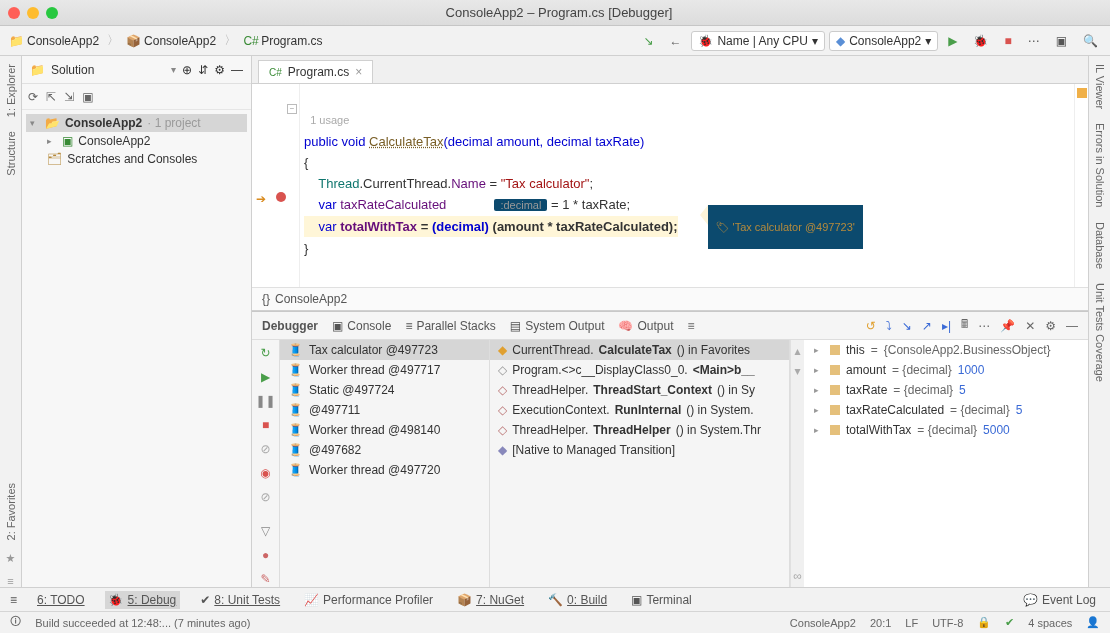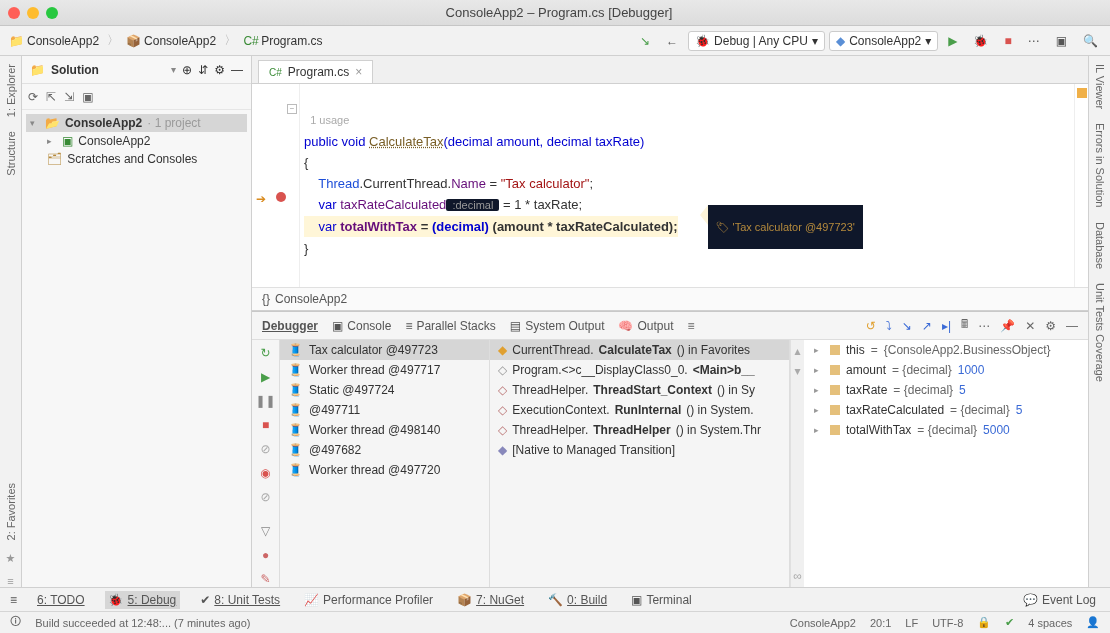--- a/index.html
+++ b/index.html
@@ -29,21 +29,21 @@
 
 
 .side-tabs-l, .side-tabs-r { width: 22px; background: #f2f2f2; border-right: 1px solid #d0d0d0; display: flex; flex-direction: column; align-items: center; padding-top: 6px; gap: 10px; font-size: 11px; color: #666; }
 .side-tabs-r { border-right: none; border-left: 1px solid #d0d0d0; }
 .rot { writing-mode: vertical-rl; transform: rotate(180deg); padding: 2px 0; cursor: pointer; }
 .rot-r { writing-mode: vertical-rl; padding: 2px 0; cursor: pointer; }
 
 
 .solution-panel { width: 230px; background: #f7f7f7; border-right: 1px solid #d0d0d0; display: flex; flex-direction: column; }
 .panel-header { height: 28px; display: flex; align-items: center; padding: 0 8px; gap: 6px; border-bottom: 1px solid #e0e0e0; }
-.panel-header .ph-title { flex: 1; font-weight: bold; }
+.panel-header .ph-title { flex: 1; }
 .ph-chev { color: #888; font-size: 10px; }
 .panel-toolbar { height: 26px; display: flex; align-items: center; padding: 0 6px; gap: 8px; border-bottom: 1px solid #e6e6e6; color: #666; }
 .tree { padding: 4px 4px; }
 .tree-item { display: flex; align-items: center; gap: 5px; padding: 2px 4px; white-space: nowrap; }
 .tree-item.sel { background: #d6d6d6; }
 .tree-ind { width: 12px; display: inline-block; }
 .tree-chev { color: #888; font-size: 9px; width: 10px; display: inline-block; }
 .muted { color: #9a9a9a; }
 
 
@@ -53,39 +53,39 @@
 .tab-close { color: #999; }
 
 .editor-body { flex: 1; display: flex; background: #fff; min-height: 0; position: relative; }
 .gutter { width: 48px; background: #fff; border-right: 1px solid #eee; position: relative; padding-top: 4px; }
 .gutter .arrow { position: absolute; left: 4px; top: 108px; color: #d98b1f; }
 .gutter .bp { position: absolute; left: 24px; top: 108px; width: 10px; height: 10px; background: #d9534f; border-radius: 50%; }
 .fold { position: absolute; top: 20px; right: 2px; width: 10px; height: 10px; border: 1px solid #bbb; font-size: 8px; line-height: 8px; text-align: center; color: #999; }
 .code { flex: 1; padding: 4px 12px 4px 4px; font-family: Menlo, Consolas, monospace; font-size: 13px; line-height: 21px; white-space: pre; overflow: hidden; position: relative; }
 .hint { color: #aaa; font-size: 11px; }
 .kw { color: #0000d0; }
-.type { color: #1d4ed8; }
+.type { color: #0f766e; }
 .str { color: #a31515; }
 .mtd { color: #795e26; }
 .var { color: #660e7a; }
-.type-hint { background: #0f172a; color: #999; padding: 0 3px; font-size: 11px; border-radius: 2px; }
+.type-hint { background: #0c4a6e; color: #999; padding: 0 3px; font-size: 11px; border-radius: 2px; margin-left: 48px; }
 .hl-line { background: #fff6d8; display: inline-block; }
-.inline-hint { background: #0f172a; color: #b58a3c; padding: 16px 8px; margin-left: 30px; font-size: 11px; position: relative; text-align: right; }
+.inline-hint { background: #0c4a6e; color: #b58a3c; padding: 16px 8px; margin-left: 30px; font-size: 11px; position: relative; text-align: right; }
 .inline-hint::before { content:""; position:absolute; left:-8px; top:0; width:0; height:0; border-top:10px solid transparent; border-bottom:10px solid transparent; border-right:8px solid #fdf4d9; }
 
 .err-stripe { width: 14px; background: #fff; border-left: 1px solid #eee; position: relative; }
 .err-stripe .g { position: absolute; top: 4px; left: 2px; width: 10px; height: 10px; background: #f0b048; }
 
 .breadcrumb-bar { height: 24px; border-top: 1px solid #e0e0e0; border-bottom: 1px solid #d0d0d0; display: flex; align-items: center; padding: 0 10px; gap: 5px; font-size: 12px; color: #555; background:#fafafa;}
 
 
 .debug-panel { height: 276px; display: flex; flex-direction: column; border-top: 1px solid #c8c8c8; background: #f5f5f5; }
 .debug-tabs { height: 28px; display: flex; align-items: center; gap: 14px; padding: 0 10px; border-bottom: 1px solid #ddd; }
 .dtab { display: flex; align-items: center; gap: 4px; color: #555; cursor: pointer; }
-.dtab.sel { font-weight: 600; text-decoration: underline; }
+.dtab.sel { font-weight: 600; }
 .dbg-spacer { flex: 1; }
 .dbg-actions { display: flex; align-items: center; gap: 10px; color: #666; }
 
 .debug-body { flex: 1; display: flex; min-height: 0; }
 .dbg-left-btns { width: 28px; display: flex; flex-direction: column; align-items: center; padding: 6px 0; gap: 10px; border-right: 1px solid #ddd; }
 .dbg-left-btns span { cursor: pointer; }
 
 .threads-col { width: 210px; border-right: 1px solid #ddd; overflow: auto; }
 .frames-col { width: 300px; border-right: 1px solid #ddd; overflow: hidden; display:flex; flex-direction:column;}
 .vars-col { flex: 1; overflow: auto; background:#fff; }
@@ -137,21 +137,21 @@
   <span class="bc-sep">〉</span>
   <div class="bc-item">
     <span class="ico-sm" style="color:#388a34">C#</span>
     <span>Program.cs</span>
   </div>
   <div class="nav-spacer"></div>
   <span class="tool-btn" style="color:#4a9e4a">↘</span>
   <span class="tool-btn">←</span>
   <div class="dropdown">
     <span>🐞</span>
-    <span>Debug | Any CPU</span>
+    <span>Name | Any CPU</span>
     <span>▾</span>
   </div>
   <div class="dropdown">
     <span style="color:#5a8fd6">◆</span>
     <span>ConsoleApp2</span>
     <span>▾</span>
   </div>
   <span class="tool-btn run-icon">▶</span>
   <span class="tool-btn debug-icon">🐞</span>
   <span class="tool-btn stop-icon">■</span>

